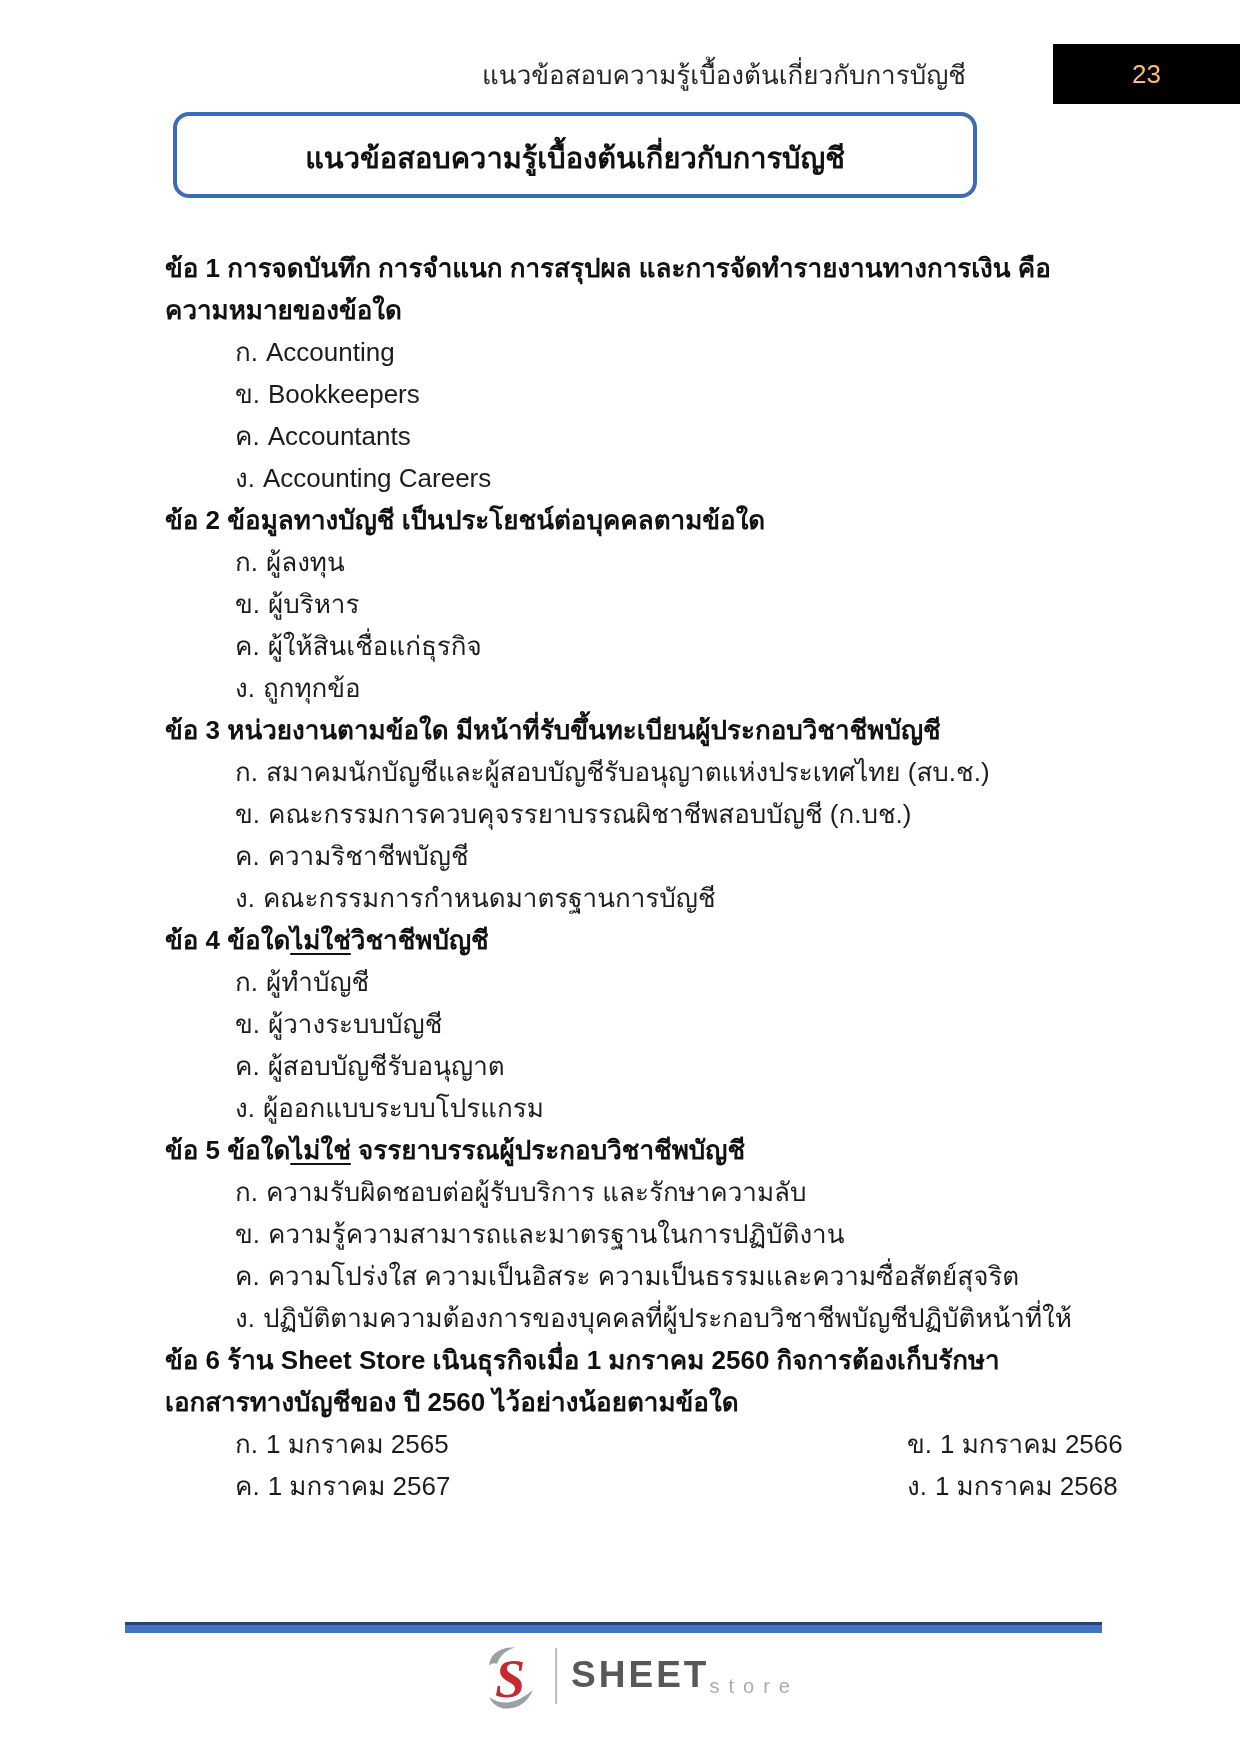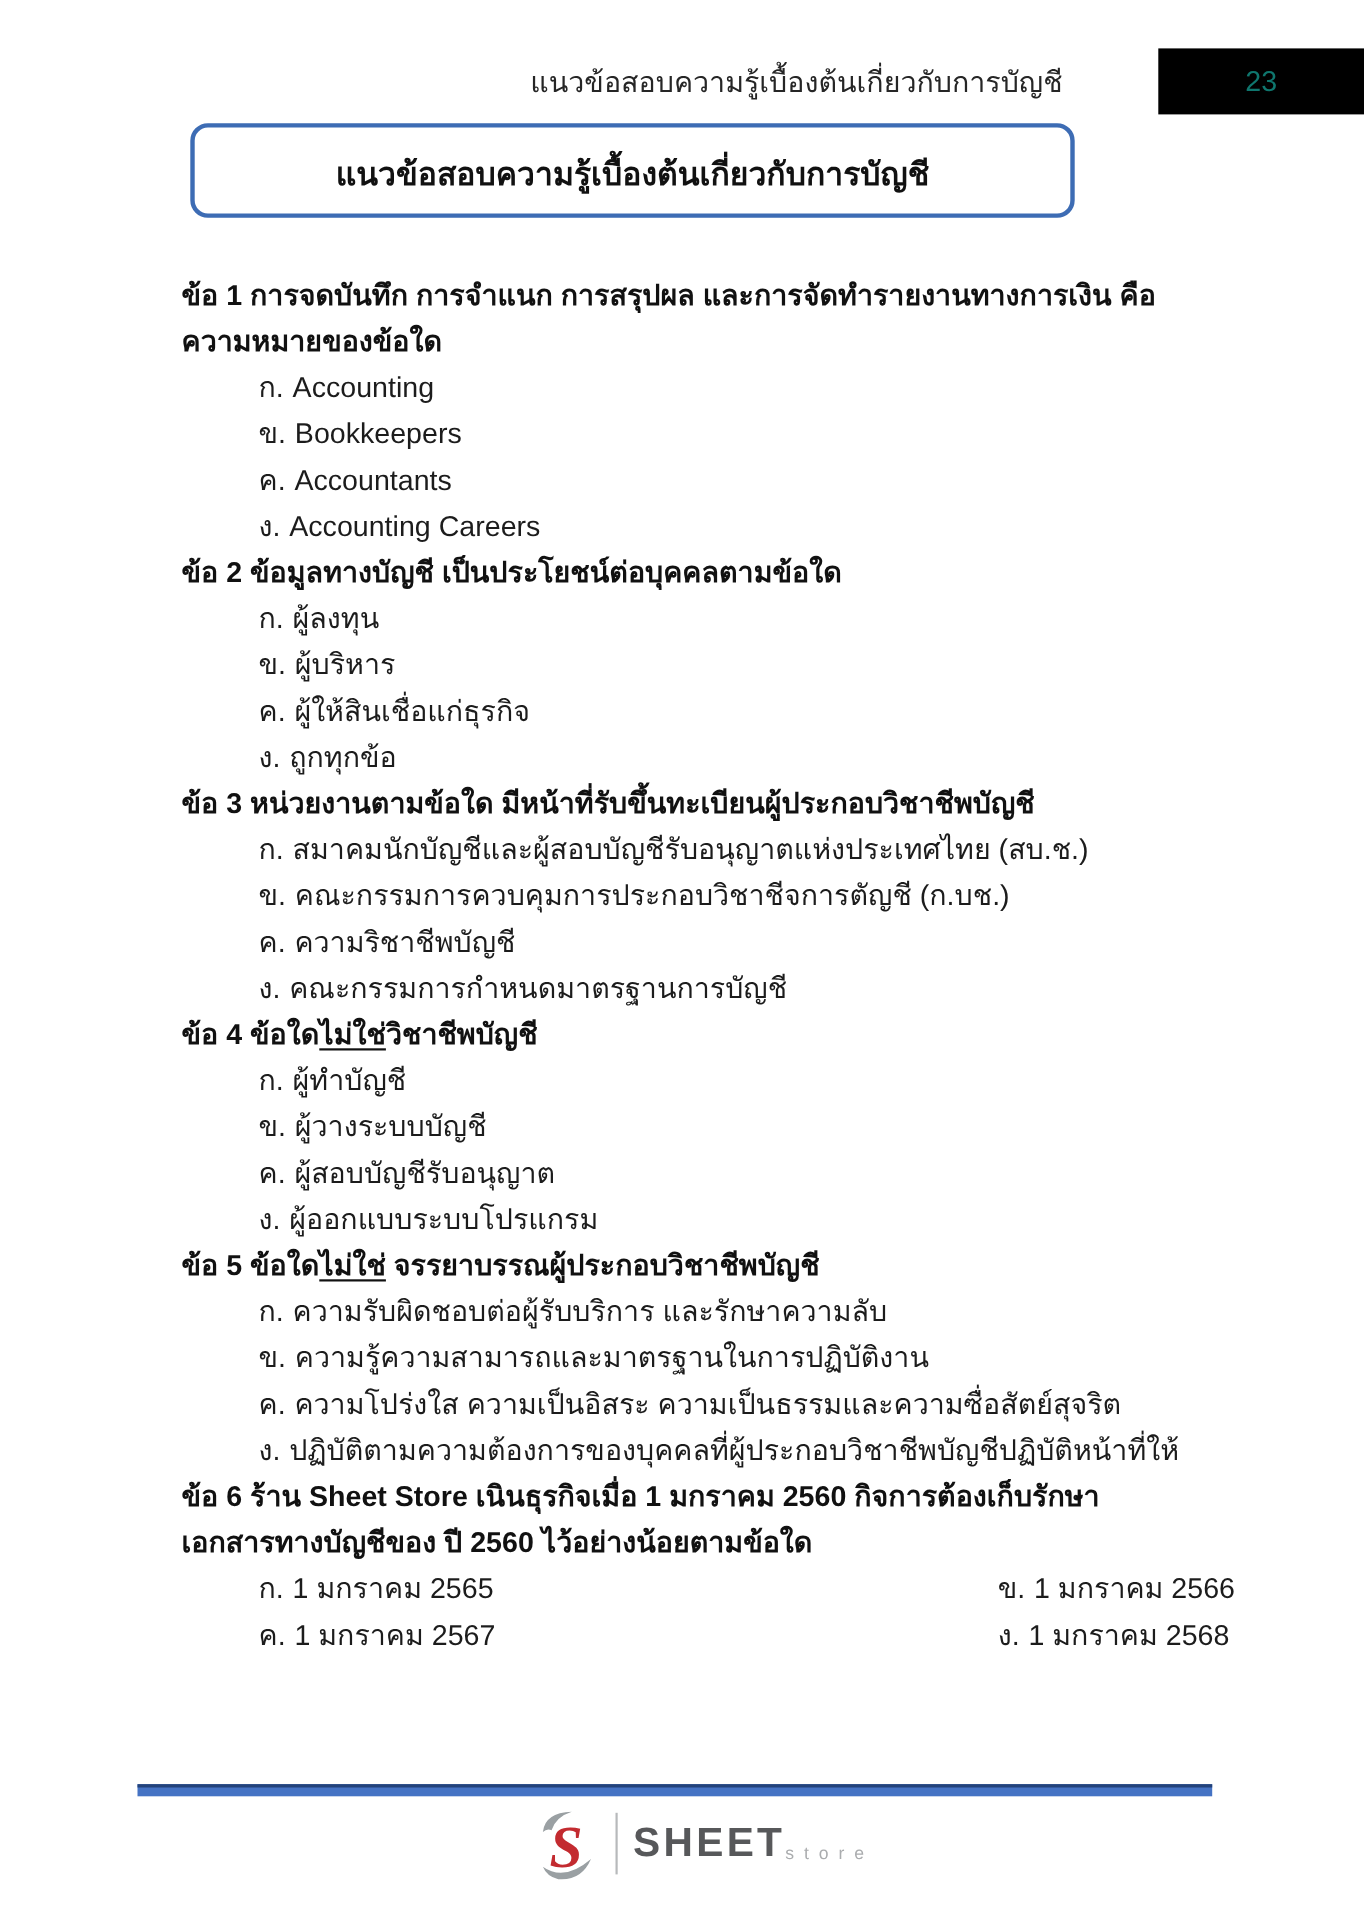--- a/index.html
+++ b/index.html
@@ -27,21 +27,21 @@
     position: absolute;
     top: 44px;
     left: 1053px;
     width: 187px;
     height: 60px;
     background: #000000;
     display: flex;
     align-items: center;
     justify-content: center;
   }
-  .page-badge span { color: #0f766e; font-size: 26px; text-align: right; }
+  .page-badge span { color: #fdba74; font-size: 26px; text-align: right; }
 
   
   .title-box {
     position: absolute;
     top: 112px;
     left: 173px;
     width: 796px;
     height: 78px;
     border: 4px solid #3D6CB4;
     border-radius: 16px;
@@ -116,21 +116,21 @@
   }
   .brand-text { display: flex; }
   .brand-name {
     font-size: 37px;
     font-weight: bold;
     color: #57585A;
     letter-spacing: 3px;
     line-height: 36px;
   }
   .brand-sub {
-    font-size: 16px;
+    font-size: 20px;
     color: #aaacae;
     letter-spacing: 9px;
     line-height: 18px;
     margin-top: 20px;
   }
 </style>
 </head>
 <body>
 
 <div class="page">
@@ -163,21 +163,21 @@
         <li><span class="opt-label">ข.</span><span>ผู้บริหาร</span></li>
         <li><span class="opt-label">ค.</span><span>ผู้ให้สินเชื่อแก่ธุรกิจ</span></li>
         <li><span class="opt-label">ง.</span><span>ถูกทุกข้อ</span></li>
       </ul>
     </section>
 
     <section>
       <p class="q-title"><span>ข้อ 3 หน่วยงานตามข้อใด มีหน้าที่รับขึ้นทะเบียนผู้ประกอบวิชาชีพบัญชี</span><span class="u"></span><span></span></p>
       <ul class="options">
         <li><span class="opt-label">ก.</span><span>สมาคมนักบัญชีและผู้สอบบัญชีรับอนุญาตแห่งประเทศไทย (สบ.ช.)</span></li>
-        <li><span class="opt-label">ข.</span><span>คณะกรรมการควบคุมการประกอบวิชาชีจการตัญชี (ก.บช.)</span></li>
+        <li><span class="opt-label">ข.</span><span>คณะกรรมการควบคุจรรยาบรรณผิชาชีพสอบบัญชี (ก.บช.)</span></li>
         <li><span class="opt-label">ค.</span><span>ความริชาชีพบัญชี</span></li>
         <li><span class="opt-label">ง.</span><span>คณะกรรมการกำหนดมาตรฐานการบัญชี</span></li>
       </ul>
     </section>
 
     <section>
       <p class="q-title"><span>ข้อ 4 ข้อใด</span><span class="u">ไม่ใช่</span><span>วิชาชีพบัญชี</span></p>
       <ul class="options">
         <li><span class="opt-label">ก.</span><span>ผู้ทำบัญชี</span></li>
         <li><span class="opt-label">ข.</span><span>ผู้วางระบบบัญชี</span></li>

